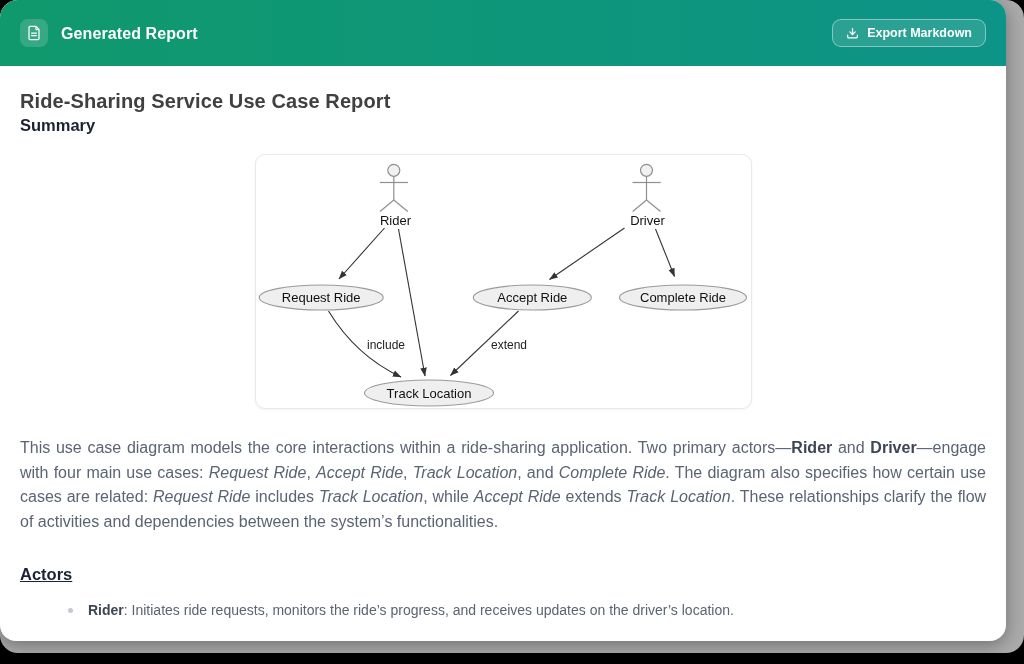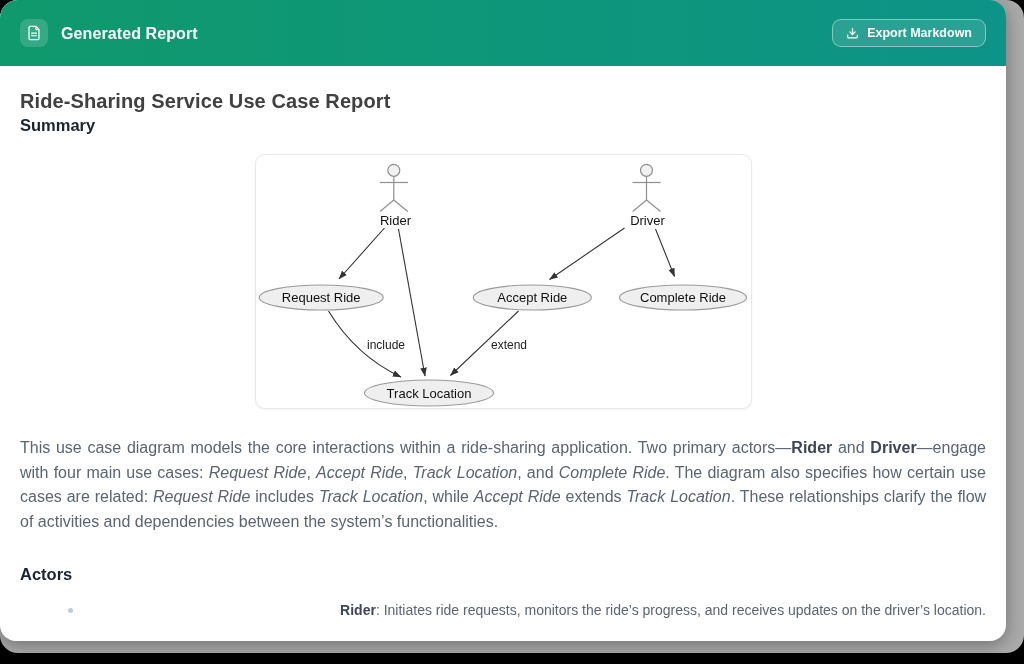--- a/index.html
+++ b/index.html
@@ -60,21 +60,21 @@
   .report-title {
     margin: 22px 0 0 0;
     font-size: 20px; font-weight: 700; color: #404040;
     line-height: 26px; letter-spacing: 0.1px;
   }
   .section-heading {
     margin: 0 0 0 0;
     font-size: 16.5px; font-weight: 700; color: #1a2333;
     line-height: 22px;
   }
-  .section-heading.actors { margin-top: 29px; }
+  .section-heading.actors { margin-top: 29px; text-decoration: underline; }
 
   .diagram-card {
     width: 497px; height: 255px;
     margin: 18px auto 0 auto;
     background: #fff;
     border: 1px solid #e7e9ec;
     border-radius: 10px;
     box-shadow: 0 1px 3px rgba(0,0,0,0.05);
   }
   .diagram-card svg { display: block; }
@@ -92,21 +92,20 @@
 
   .actors-list {
     list-style: none;
     margin: 15px 0 0 0; padding: 0 0 0 48px;
   }
   .actors-list li {
     position: relative;
     font-size: 14px; line-height: 21px; color: #5a6473;
     padding-left: 20px;
     margin-bottom: 10px;
-    text-align: right;
   }
   .actors-list .dot {
     position: absolute; left: 0; top: 8px;
     width: 5px; height: 5px; border-radius: 50%;
     background: #c3cad4;
   }
   .actors-list strong { font-weight: 700; color: #3d4656; }
 </style>
 </head>
 <body>

